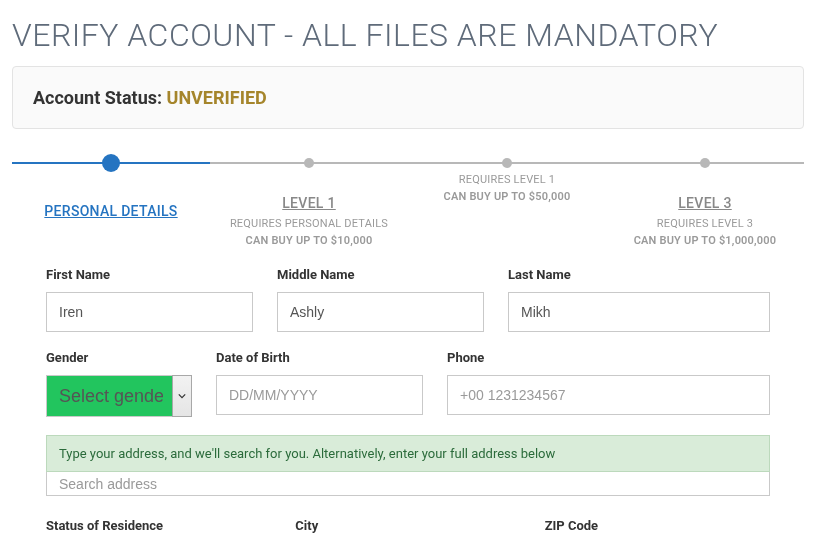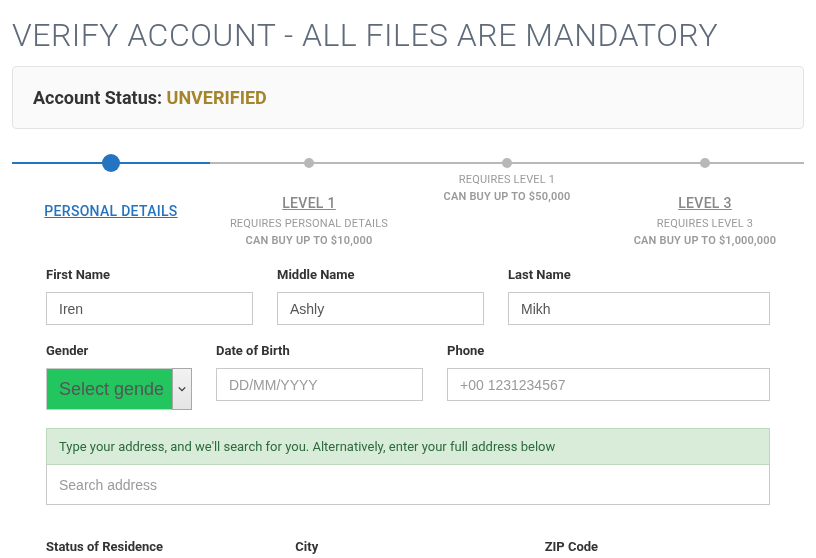--- a/index.html
+++ b/index.html
@@ -18,30 +18,30 @@
 .step-label { margin-top: 28px; font-size: 14px; font-weight: 500; color: #888; letter-spacing: 0.3px; text-decoration: underline; }
 .step.active .step-label { color: #2574c1; }
 .step-sub1 { margin-top: 6px; font-size: 11px; color: #9a9a9a; letter-spacing: 0.2px; }
 .step-sub2 { margin-top: 4px; font-size: 11px; color: #9a9a9a; font-weight: 600; letter-spacing: 0.2px; }
 .form { margin: 20px 46px 0 46px; }
 .row { display: flex; gap: 24px; margin-bottom: 18px; }
 .col { flex: 1; display: flex; flex-direction: column; }
 .col-narrow { flex: 0 0 146px; display: flex; flex-direction: column; }
 .col-wide { flex: 1.8; display: flex; flex-direction: column; }
 .label { font-size: 13px; font-weight: 700; color: #333; margin-bottom: 10px; }
-.input { height: 33px; border: 1px solid #c9c9c9; padding: 0 12px; font-size: 14px; color: #555; background: #fff; }
+.input { height: 40px; border: 1px solid #c9c9c9; padding: 0 12px; font-size: 14px; color: #555; background: #fff; }
 .input::placeholder { color: #9a9a9a; }
 .select-wrap { position: relative; height: 42px; }
 .select { width: 100%; height: 100%; border: 1px solid #c9c9c9; padding: 0 28px 0 12px; font-size: 18px; color: #555; background: #22c55e; appearance: none; -webkit-appearance: none; }
 .select-btn { position: absolute; right: 0; top: 0; bottom: 0; width: 20px; background: linear-gradient(#f2f2f2,#e5e5e5); border: 1px solid #a8a8a8; display: flex; align-items: center; justify-content: center; pointer-events: none; }
 .select-btn svg { width: 8px; height: 8px; }
 .hint-box { background: #d9ecd9; border: 1px solid #bcd9bc; padding: 10px 12px; font-size: 13px; color: #2b6b3b; margin-bottom: 0; }
-.search-input { width: 100%; height: 40px; border: 1px solid #c9c9c9; border-top: none; padding: 0 12px; font-size: 14px; color: #555; }
+.search-input { width: 100%; height: 24px; border: 1px solid #c9c9c9; border-top: none; padding: 0 12px; font-size: 14px; color: #555; }
 .search-input::placeholder { color: #9a9a9a; }
-.address-block { margin-bottom: 34px; }
+.address-block { margin-bottom: 22px; }
 </style>
 </head>
 <body>
 
 <div class="page-title">VERIFY ACCOUNT - ALL FILES ARE MANDATORY</div>
 
 <div class="status-box">
   <span class="status-label">Account Status: </span><span class="status-value">UNVERIFIED</span>
 </div>
 

